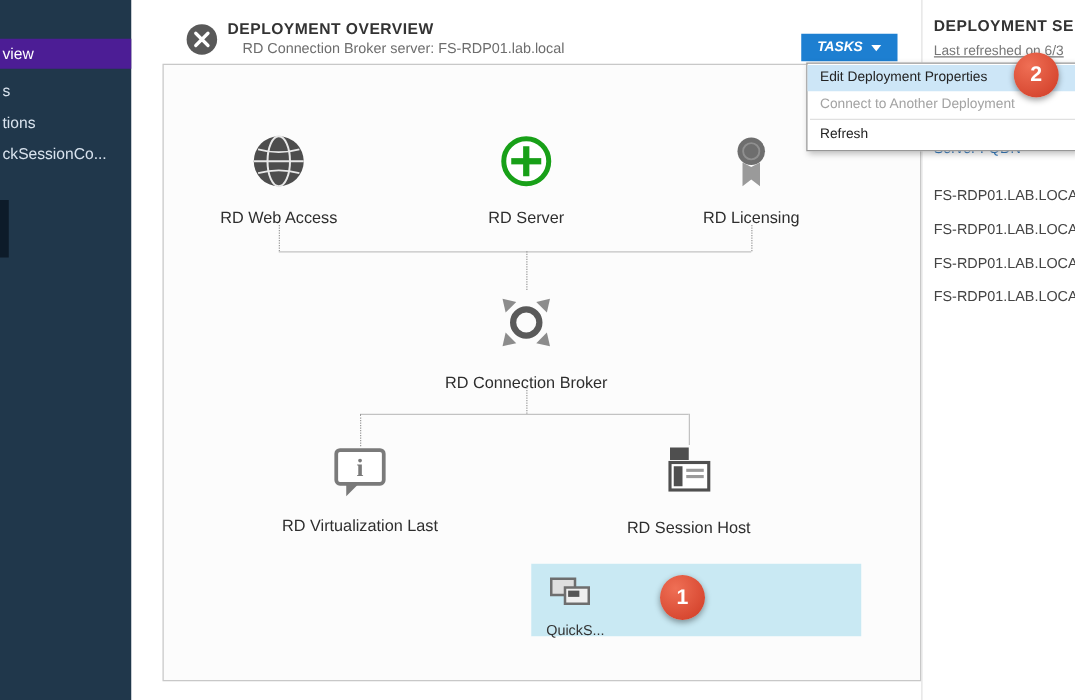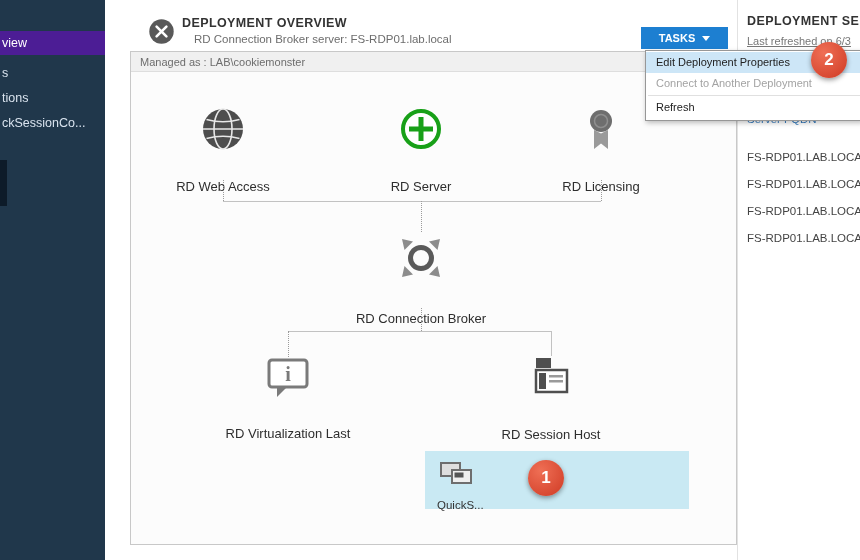--- a/index.html
+++ b/index.html
@@ -18,39 +18,40 @@
   .side-item.selected { background:#4c1d95; color:#fff; height:24px; line-height:24px; }
   .scroll-indicator { position:absolute; left:0; top:160px; width:7px; height:46px; background:#0d1b29; }
 
   
   .main { position:absolute; left:105px; top:0; width:755px; height:560px; background:#fff;border-radius:29px; }
   .ov-icon { position:absolute; left:43px; top:18px; width:27px; height:27px; }
   .ov-title { position:absolute; left:77px; top:16px; font-size:12.5px; font-weight:bold; letter-spacing:.4px; color:#333; }
   .ov-sub   { position:absolute; left:89px; top:33px; font-size:11.5px; color:#6d6d6d; }
 
   .tasks-btn {
-    position:absolute; left:536px; top:27px; width:87px; height:22px;
+    position:absolute; left:536px; top:27px; width:77px; height:22px;
     background:#1d7fd1; color:#fff; border:none; font-size:11px; font-weight:bold;
     display:flex; align-items:center; justify-content:center; gap:7px; cursor:pointer; z-index:14;
     font-family:"Liberation Sans", sans-serif;
+    font-style:italic;
   }
   .tri-down { width:0; height:0; border-left:4px solid transparent; border-right:4px solid transparent; border-top:5px solid #fff; }
 
   
   .diagram-panel {
     position:absolute; left:25px; top:51px; width:607px; height:494px;
     border:1px solid #c8c8c8; background:#fcfcfc;
   }
   .managed-bar {
     position:absolute; left:0; top:0; width:100%; height:20px; background:#f0f0f0;
     border-bottom:1px solid #dedede; font-size:11px; color:#6d6d6d; line-height:20px; padding-left:9px;
     white-space:nowrap; overflow:hidden;
   }
   .node { position:absolute; width:170px; display:flex; flex-direction:column; align-items:center; }
-  .node .nlabel { font-size:13px; color:#2e2e2e; margin-top:23px; white-space:nowrap; }
+  .node .nlabel { font-size:13px; color:#2e2e2e; margin-top:9px; white-space:nowrap; }
   .node .icon-wrap { cursor:pointer; }
 
   .line-h { position:absolute; height:1px; background:#c2c2c2; }
   .line-v { position:absolute; width:0; border-left:1px solid #c2c2c2; }
   .line-v.dotted { border-left:1px dotted #9b9b9b; }
 
   .collection-box {
     position:absolute; left:294px; top:399px; width:264px; height:58px;
     background:#c9e9f3; cursor:pointer;
   }
@@ -105,21 +106,20 @@
   </span>
   <div class="ov-title">DEPLOYMENT OVERVIEW</div>
   <div class="ov-sub">RD Connection Broker server: FS-RDP01.lab.local</div>
 
   <button class="tasks-btn">
     <span>TASKS</span>
     <span class="tri-down"></span>
   </button>
 
   <section class="diagram-panel">
-    <div class="managed-bar">Managed as : LAB\cookiemonster</div>
 
     <div class="node" style="left:7px; top:54px">
       <span class="icon-wrap">
         <svg width="46" height="46" viewBox="0 0 46 46">
           <circle cx="23" cy="23" r="20" fill="#4d4d4d"></circle>
           <ellipse cx="23" cy="23" rx="9" ry="20" fill="none" stroke="#e8e8e8" stroke-width="1.6"></ellipse>
           <line x1="3" y1="23" x2="43" y2="23" stroke="#e8e8e8" stroke-width="1.6"></line>
           <path d="M6.5 13.5 Q23 18 39.5 13.5" stroke="#e8e8e8" stroke-width="1.4" fill="none"></path>
           <path d="M6.5 32.5 Q23 28 39.5 32.5" stroke="#e8e8e8" stroke-width="1.4" fill="none"></path>
         </svg>

